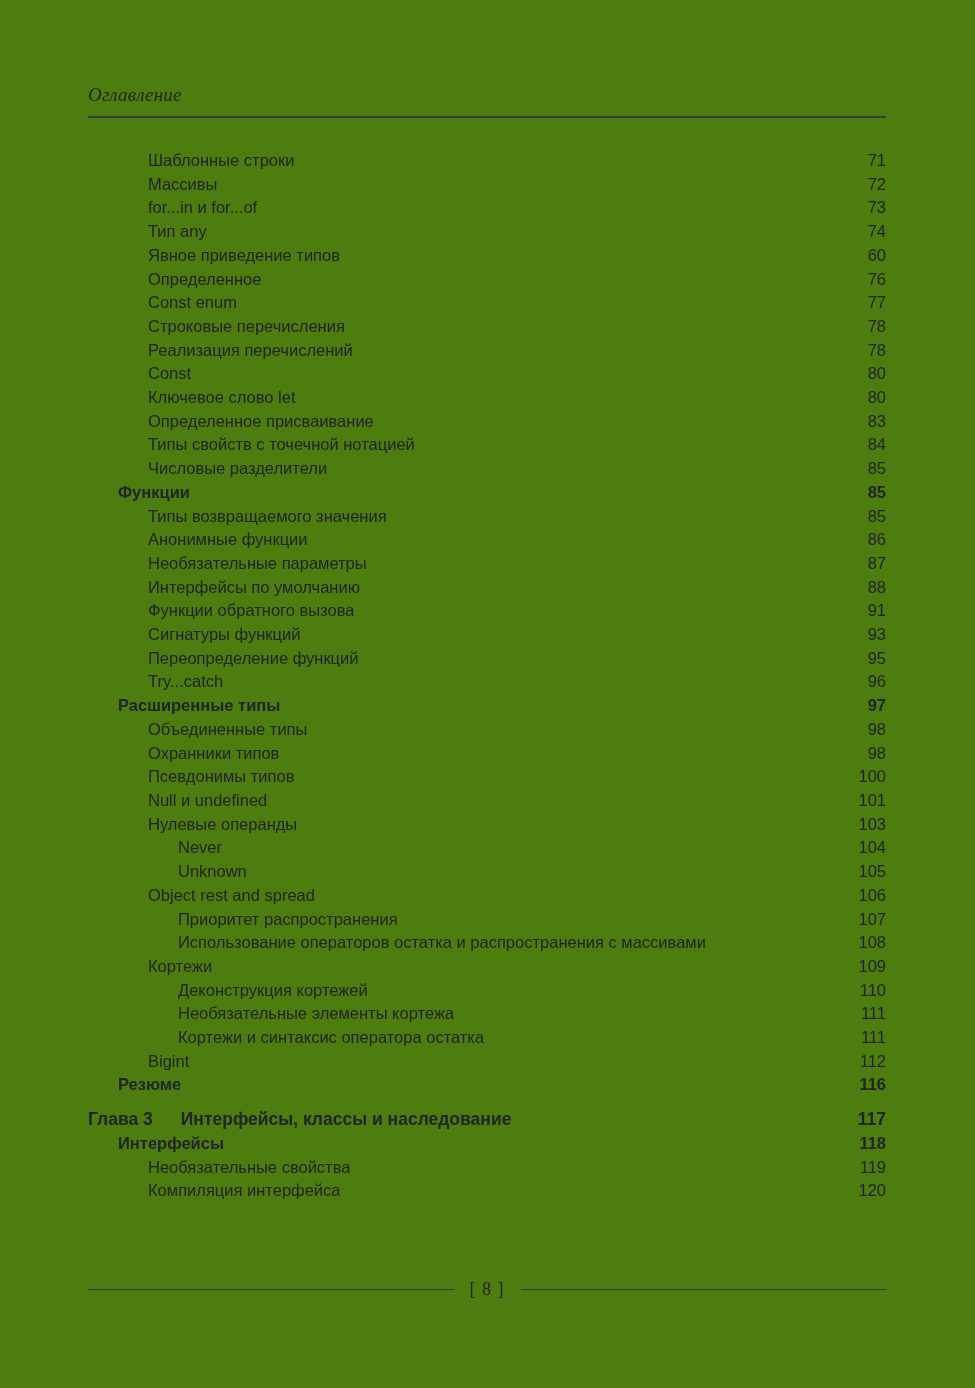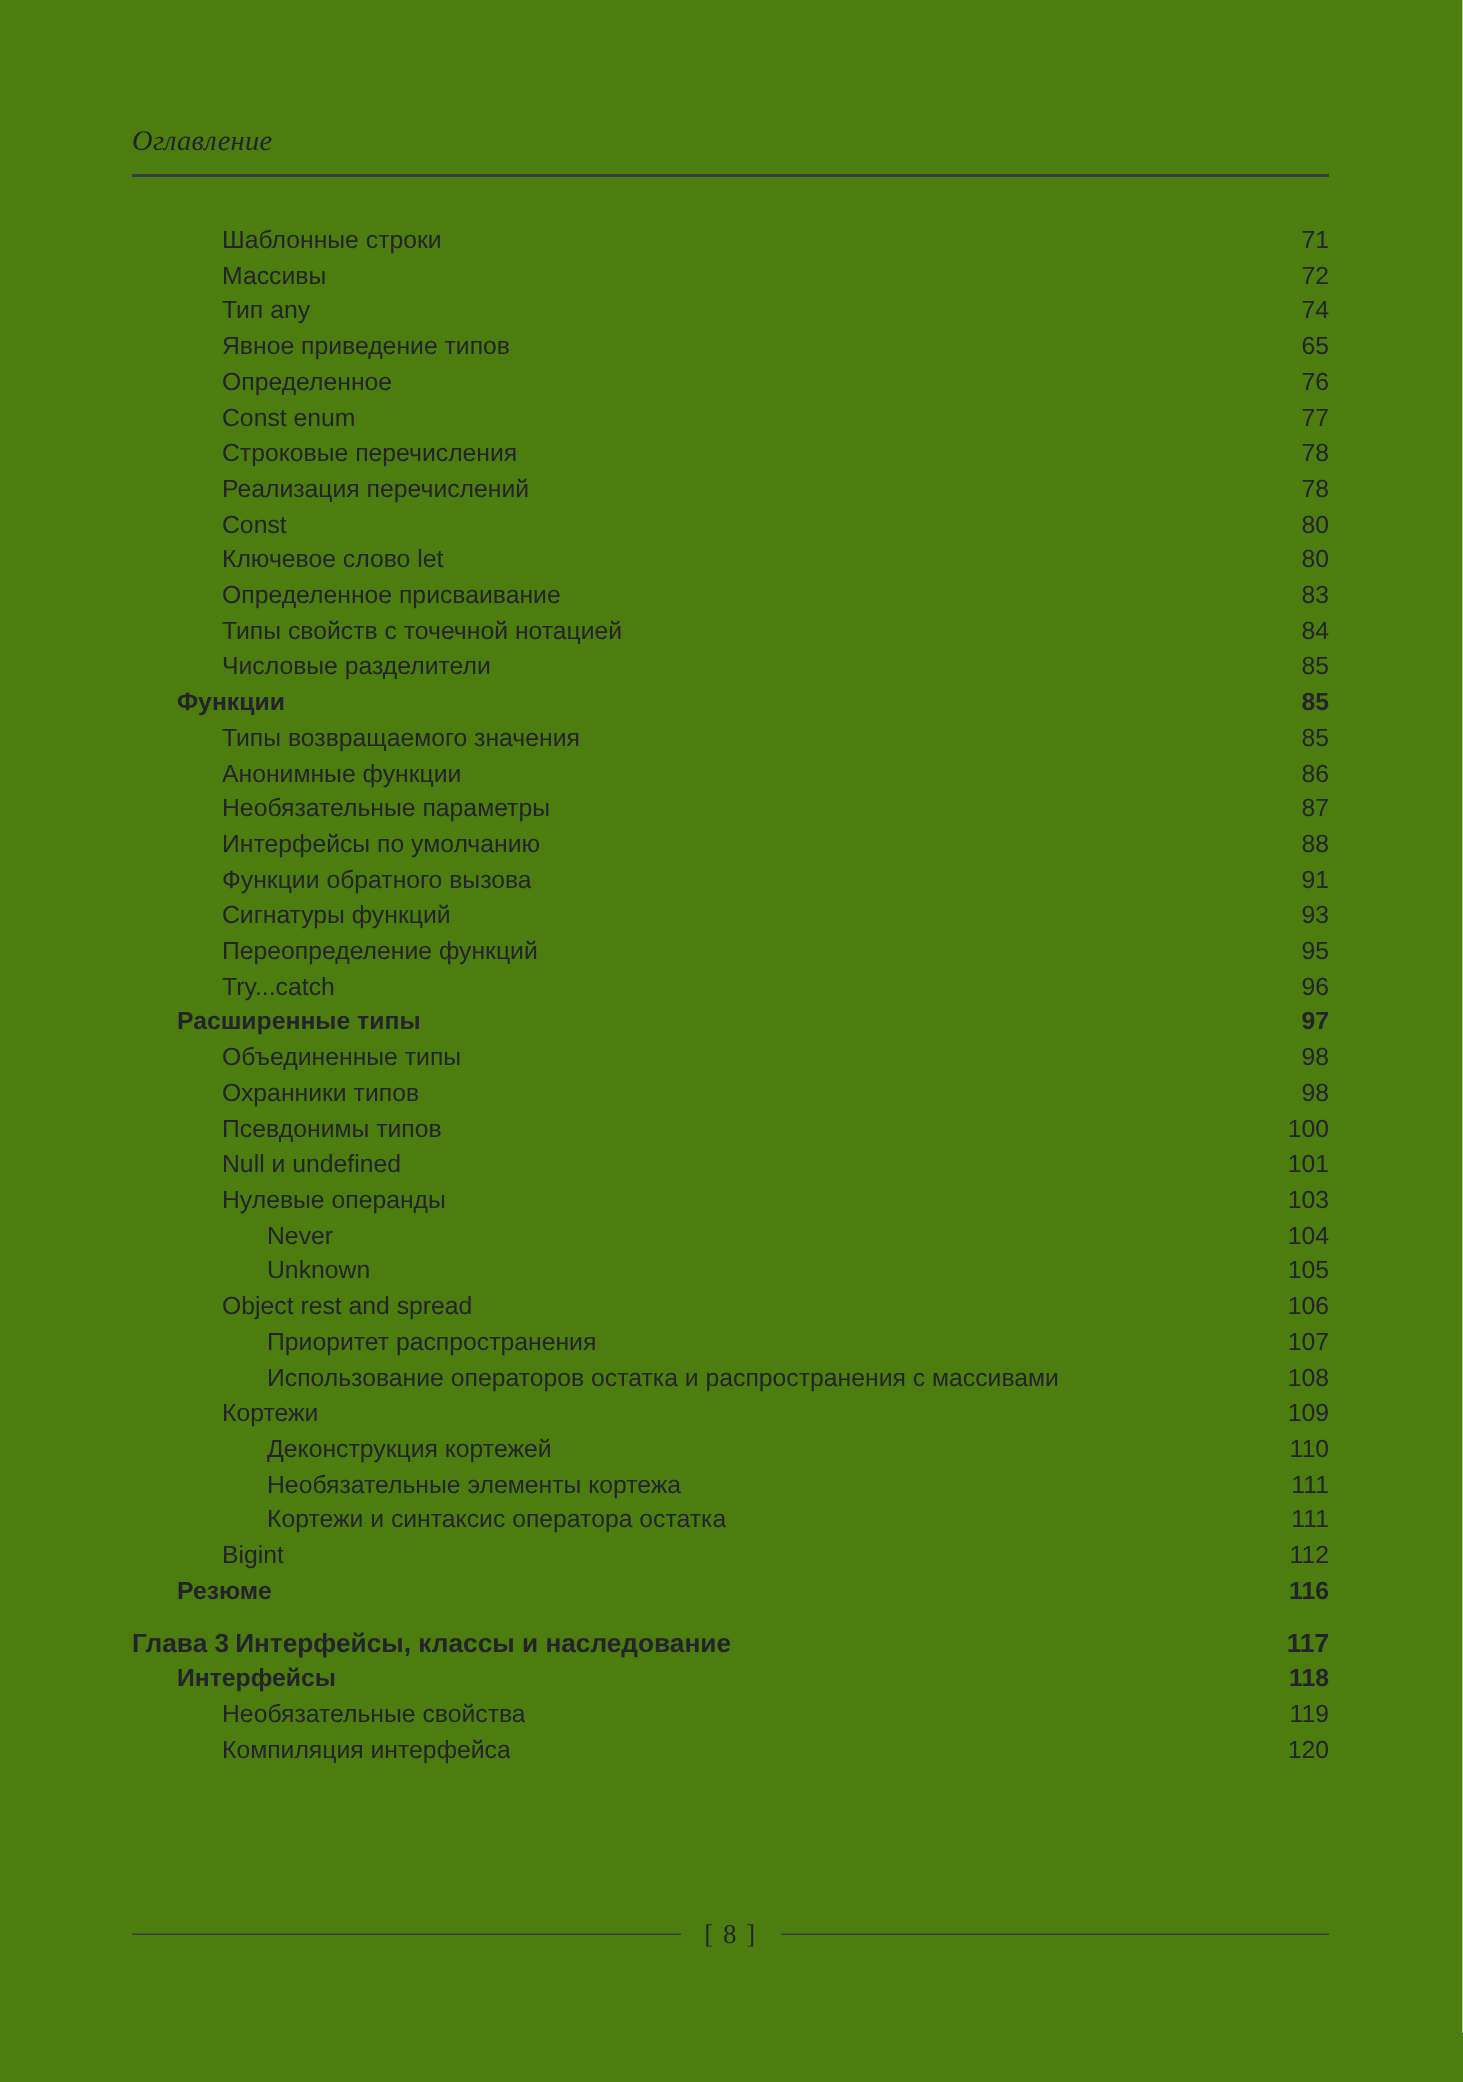--- a/index.html
+++ b/index.html
@@ -59,21 +59,21 @@
   }
   .level-1 .toc-label { padding-left: 30px; }
   .level-2 .toc-label { padding-left: 60px; }
   .level-3 .toc-label { padding-left: 90px; }
   .bold { font-weight: bold; }
   .chapter {
     margin-top: 11px;
     font-size: 17.5px;
   }
   .chapter-prefix {
-    margin-right: 4px;
+    margin-right: 28px;
   }
   .footer {
     position: absolute;
     bottom: 88px;
     left: 88px;
     width: 798px;
     display: flex;
     align-items: center;
     font-family: "Liberation Serif", serif;
     font-size: 18px;
@@ -102,26 +102,30 @@
   <div class="toc" id="toc">
       <div class="toc-row level-2">
         <span class="toc-label">Шаблонные строки</span>
         <span class="toc-page">71</span>
       </div>
       <div class="toc-row level-2">
         <span class="toc-label">Массивы</span>
         <span class="toc-page">72</span>
       </div>
       <div class="toc-row level-2">
+        <span class="toc-label">for...in и for...of</span>
+        <span class="toc-page">73</span>
+      </div>
+      <div class="toc-row level-2">
         <span class="toc-label">Тип any</span>
         <span class="toc-page">74</span>
       </div>
       <div class="toc-row level-2">
         <span class="toc-label">Явное приведение типов</span>
-        <span class="toc-page">65</span>
+        <span class="toc-page">60</span>
       </div>
       <div class="toc-row level-2">
         <span class="toc-label">Определенное</span>
         <span class="toc-page">76</span>
       </div>
       <div class="toc-row level-2">
         <span class="toc-label">Const enum</span>
         <span class="toc-page">77</span>
       </div>
       <div class="toc-row level-2">

